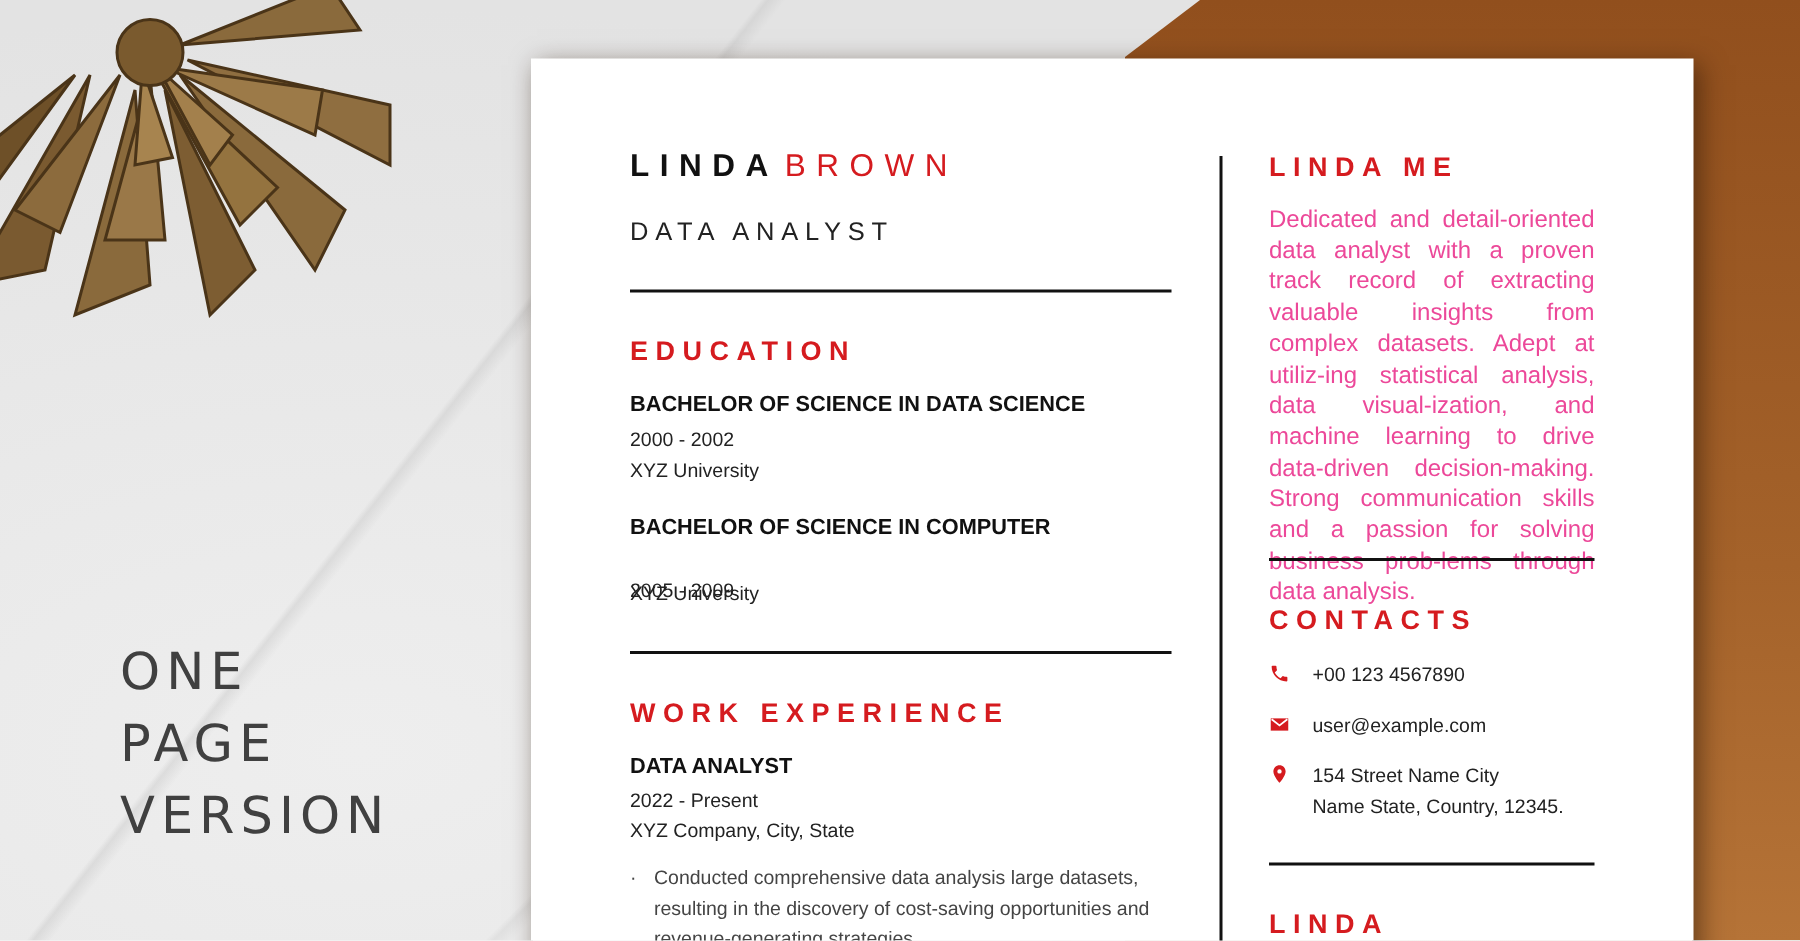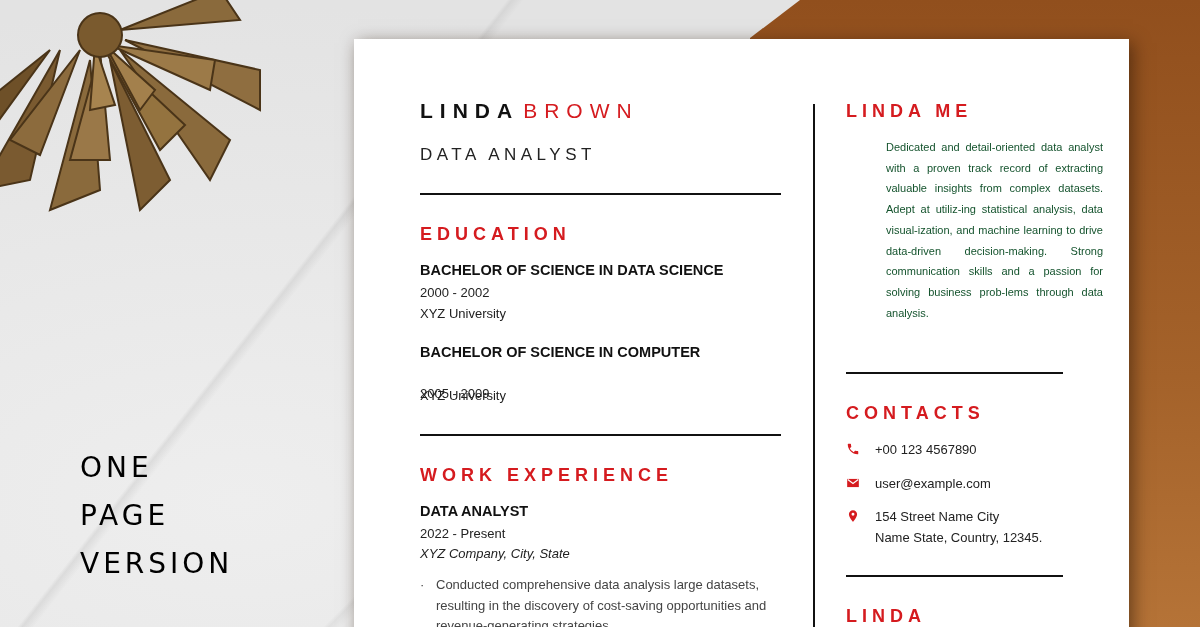--- a/index.html
+++ b/index.html
@@ -19,24 +19,24 @@
   }
   .brown-panel {
     position: absolute; top: 0; right: 0; width: 450px; height: 627px;
     background: linear-gradient(180deg, #914f1d 0%, #a4622a 60%, #b57337 100%);
     clip-path: polygon(50px 0, 450px 0, 450px 627px, 0 627px, 0 38px);
   }
   .plant {
     position: absolute; left: -60px; top: -90px; width: 340px; height: 310px;
   }
   .promo {
-    position: absolute; left: 80px; top: 444px;
+    position: absolute; left: 80px; top: 424px;
     font-family: "DejaVu Sans", sans-serif;
-    font-size: 28px; line-height: 48px; letter-spacing: 4px;
-    color: #000000; font-weight: 400;
+    font-size: 34px; line-height: 48px; letter-spacing: 4px;
+    color: #404040; font-weight: 400;
   }
   .promo div { white-space: nowrap; }
 
   .paper {
     position: absolute; left: 354px; top: 39px; width: 775px; height: 600px;
     background: #ffffff;
     box-shadow: 4px 4px 16px rgba(40,20,5,0.55);
   }
   .left-col { position: absolute; left: 66px; top: 0; width: 361px; }
   .right-col { position: absolute; left: 492px; top: 0; width: 217px; }
@@ -48,21 +48,21 @@
   .title { position: absolute; top: 106px; left: 0; font-size: 17px; letter-spacing: 4.5px; color: #222; white-space: nowrap; }
   .hr { position: absolute; left: 0; height: 2px; background: #111; }
 
   .sec-head { position: absolute; font-size: 18px; font-weight: 700; color: #d51b1f; letter-spacing: 5px; white-space: nowrap; }
   .item-title { position: absolute; font-size: 14.5px; font-weight: 700; color: #111; white-space: nowrap; }
   .item-line { position: absolute; font-size: 13px; color: #222; white-space: nowrap; }
 
   .bullet { position: absolute; left: 0; width: 361px; font-size: 13px; line-height: 20.5px; color: #444; padding-left: 16px; }
   .bullet .dot { position: absolute; left: 0; top: 0; }
 
-  .about-text { position: absolute; top: 98px; left: 0; width: 217px; font-size: 11px; line-height: 20.7px; color: #14532d; text-align: justify; margin-left: 40px; }
+  .about-text { position: absolute; top: 98px; left: 0; width: 217px; font-size: 16px; line-height: 20.7px; color: #ec4899; text-align: justify; }
 
   .contact { position: absolute; left: 0; width: 217px; }
   .contact .ico { position: absolute; left: 0; top: 2px; width: 14px; height: 14px; }
   .contact .txt { position: absolute; left: 29px; top: 0; font-size: 13px; line-height: 20.5px; color: #222; white-space: nowrap; }
 </style>
 </head>
 <body>
 
 <div class="marble"></div>
 <div class="brown-panel"></div>
@@ -107,21 +107,21 @@
 
     <div class="item-title" style="top:305px;">BACHELOR OF SCIENCE IN COMPUTER</div>
     <div class="item-line" style="top:328px;margin-top:19px;">2005 - 2009</div>
     <div class="item-line" style="top:349px;">XYZ University</div>
 
     <div class="hr" style="top:395px;width:361px;"></div>
 
     <div class="sec-head" style="top:426px;">WORK EXPERIENCE</div>
     <div class="item-title" style="top:464px;">DATA ANALYST</div>
     <div class="item-line" style="top:487px;">2022 - Present</div>
-    <div class="item-line" style="top:507px;font-style:italic;">XYZ Company, City, State</div>
+    <div class="item-line" style="top:507px;">XYZ Company, City, State</div>
 
     <div class="bullet" style="top:536px;">
       <span class="dot">·</span>
       <span>Conducted comprehensive data analysis large datasets, resulting in the discovery of cost-saving opportunities and revenue-generating strategies.</span>
     </div>
   </div>
 
   <div class="divider-v"></div>
 
   <div class="right-col">

